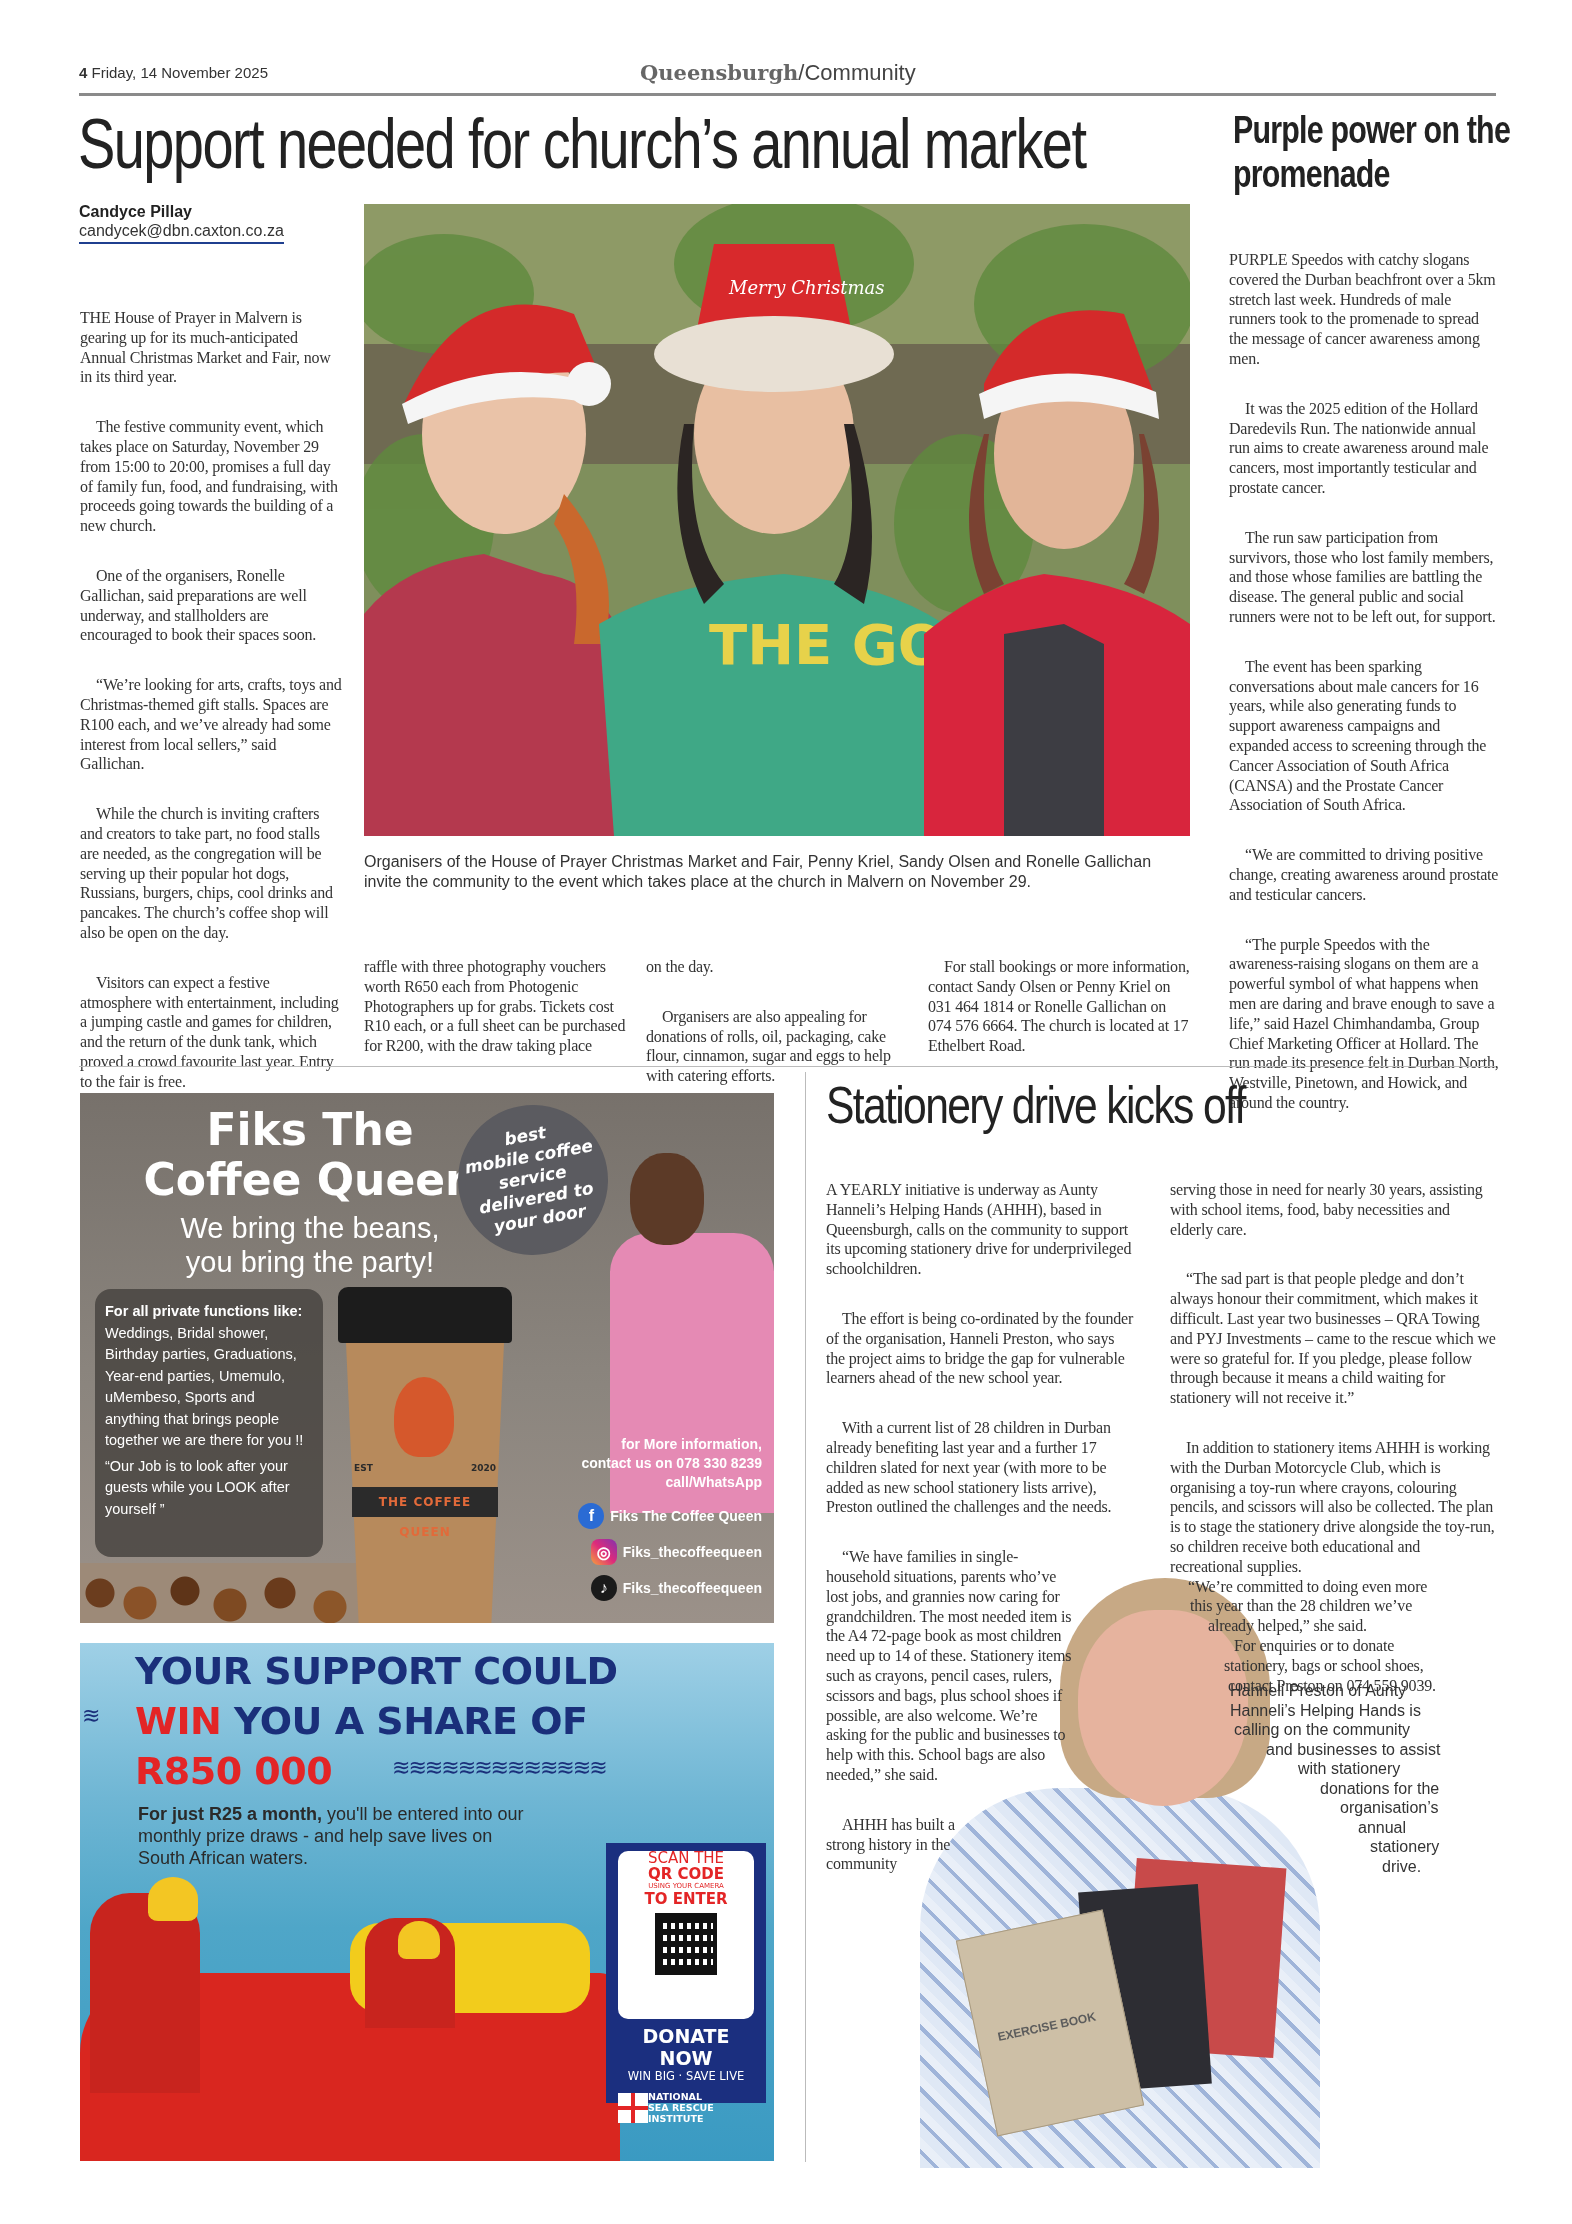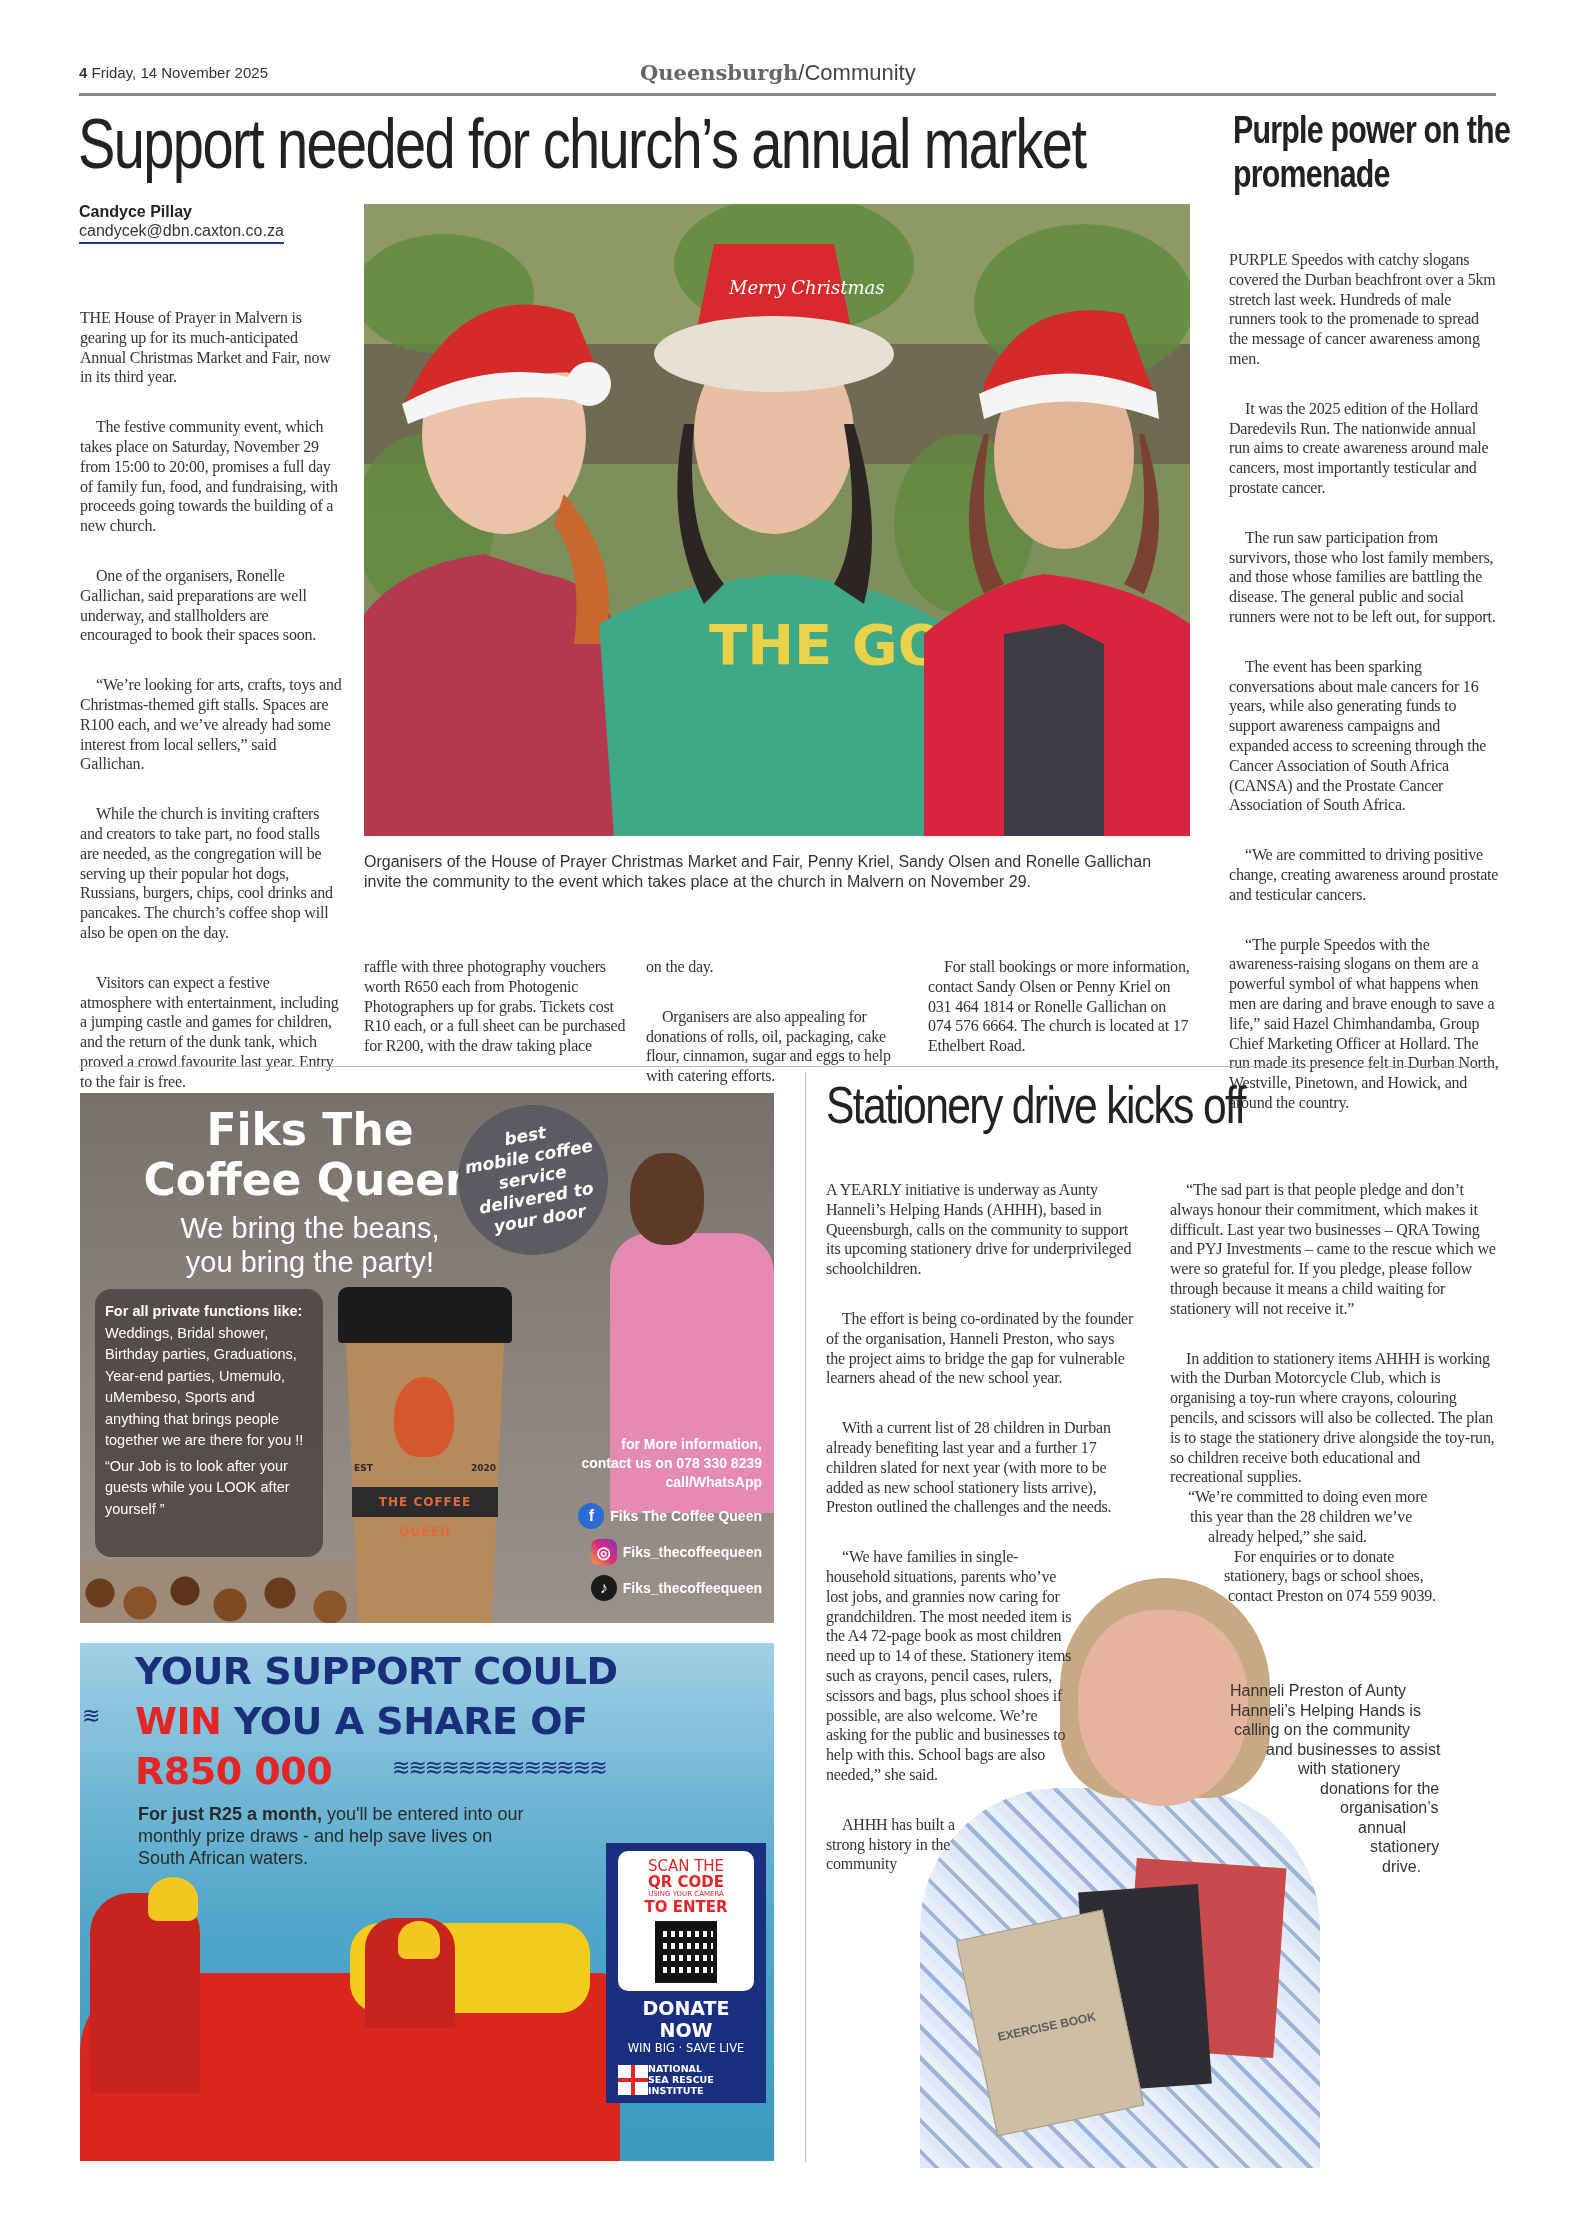--- a/index.html
+++ b/index.html
@@ -85,21 +85,21 @@
   .ad-nsri .w2 { left: 312px; top: 120px; }
   .ad-nsri .sub { position: absolute; left: 58px; top: 160px; width: 400px; font-family: "Liberation Sans", sans-serif; font-size: 18px; line-height: 22px; color: #2a2a2a; }
   .ad-nsri .sub b { font-weight: bold; }
   .ad-nsri .boat { position: absolute; left: 0; top: 330px; width: 540px; height: 188px; background: #d9261f; border-radius: 80px 20px 0 0; }
   .ad-nsri .boat2 { position: absolute; left: 270px; top: 280px; width: 240px; height: 90px; background: #f2cc1c; border-radius: 30px; }
   .ad-nsri .man1 { position: absolute; left: 10px; top: 250px; width: 110px; height: 200px; background: #c8241e; border-radius: 40px 40px 0 0; }
   .ad-nsri .helm1 { position: absolute; left: 68px; top: 234px; width: 50px; height: 44px; background: #f3c623; border-radius: 50% 50% 20% 20%; }
   .ad-nsri .man2 { position: absolute; left: 285px; top: 275px; width: 90px; height: 110px; background: #c8241e; border-radius: 30px 30px 0 0; }
   .ad-nsri .helm2 { position: absolute; left: 318px; top: 278px; width: 42px; height: 38px; background: #f3c623; border-radius: 50% 50% 20% 20%; }
   .ad-nsri .box { position: absolute; left: 526px; top: 200px; width: 160px; height: 260px; background: #1b2f7f; padding: 8px 12px; }
-  .ad-nsri .box .card { background: #fff; border-radius: 10px; height: 140px; text-align: center; padding-top: 8px; }
+  .ad-nsri .box .card { background: #fff; border-radius: 10px; height: 168px; text-align: center; }
   .ad-nsri .box .scan { color: #e32526; font-size: 15px; line-height: 15px; }
   .ad-nsri .box .qr { color: #e32526; font-weight: bold; font-size: 15px; line-height: 16px; }
   .ad-nsri .box .cam { color: #e32526; font-size: 7px; line-height: 9px; }
   .ad-nsri .box .enter { color: #e32526; font-weight: bold; font-size: 15px; line-height: 16px; }
   .ad-nsri .box .qrimg { margin: 6px auto 0; width: 62px; height: 62px; background:
       linear-gradient(90deg, #111 50%, transparent 50%) 0 0/8px 8px,
       linear-gradient(#111 50%, transparent 50%) 0 0/12px 12px; border: 4px solid #111; }
   .ad-nsri .box .donate { color: #fff; font-weight: bold; font-size: 19px; line-height: 22px; text-align: center; margin-top: 6px; }
   .ad-nsri .box .winbig { color: #fff; font-size: 11.5px; text-align: center; }
   .ad-nsri .box .org { display: flex; align-items: center; margin-top: 8px; }
@@ -316,20 +316,21 @@
 
 <div class="abs col col-s1">
   <p class="first">A YEARLY initiative is underway as Aunty Hanneli’s Helping Hands (AHHH), based in Queensburgh, calls on the community to support its upcoming stationery drive for underprivileged schoolchildren.</p>
   <p>The effort is being co-ordinated by the founder of the organisation, Hanneli Preston, who says the project aims to bridge the gap for vulnerable learners ahead of the new school year.</p>
   <p>With a current list of 28 children in Durban already benefiting last year and a further 17 children slated for next year (with more to be added as new school stationery lists arrive), Preston outlined the challenges and the needs.</p>
   <p style="width:250px">“We have families in single-household situations, parents who’ve lost jobs, and grannies now caring for grandchildren. The most needed item is the A4 72-page book as most children need up to 14 of these. Stationery items such as crayons, pencil cases, rulers, scissors and bags, plus school shoes if possible, are also welcome. We’re asking for the public and businesses to help with this. School bags are also needed,” she said.</p>
   <p style="width:130px">AHHH has built a strong history in the community</p>
 </div>
 
 <div class="abs col col-s2">
+  <p class="first">serving those in need for nearly 30 years, assisting with school items, food, baby necessities and elderly care.</p>
   <p>“The sad part is that people pledge and don’t always honour their commitment, which makes it difficult. Last year two businesses – QRA Towing and PYJ Investments – came to the rescue which we were so grateful for. If you pledge, please follow through because it means a child waiting for stationery will not receive it.”</p>
   <p>In addition to stationery items AHHH is working with the Durban Motorcycle Club, which is organising a toy-run where crayons, colouring pencils, and scissors will also be collected. The plan is to stage the stationery drive alongside the toy-run, so children receive both educational and recreational supplies.</p>
   <div>
     <div style="padding-left:18px">“We’re committed to doing even more</div>
     <div style="padding-left:20px">this year than the 28 children we’ve</div>
     <div style="padding-left:38px">already helped,” she said.</div>
     <div style="padding-left:64px">For enquiries or to donate</div>
     <div style="padding-left:54px">stationery, bags or school shoes,</div>
     <div style="padding-left:58px">contact Preston on 074 559 9039.</div>
   </div>

